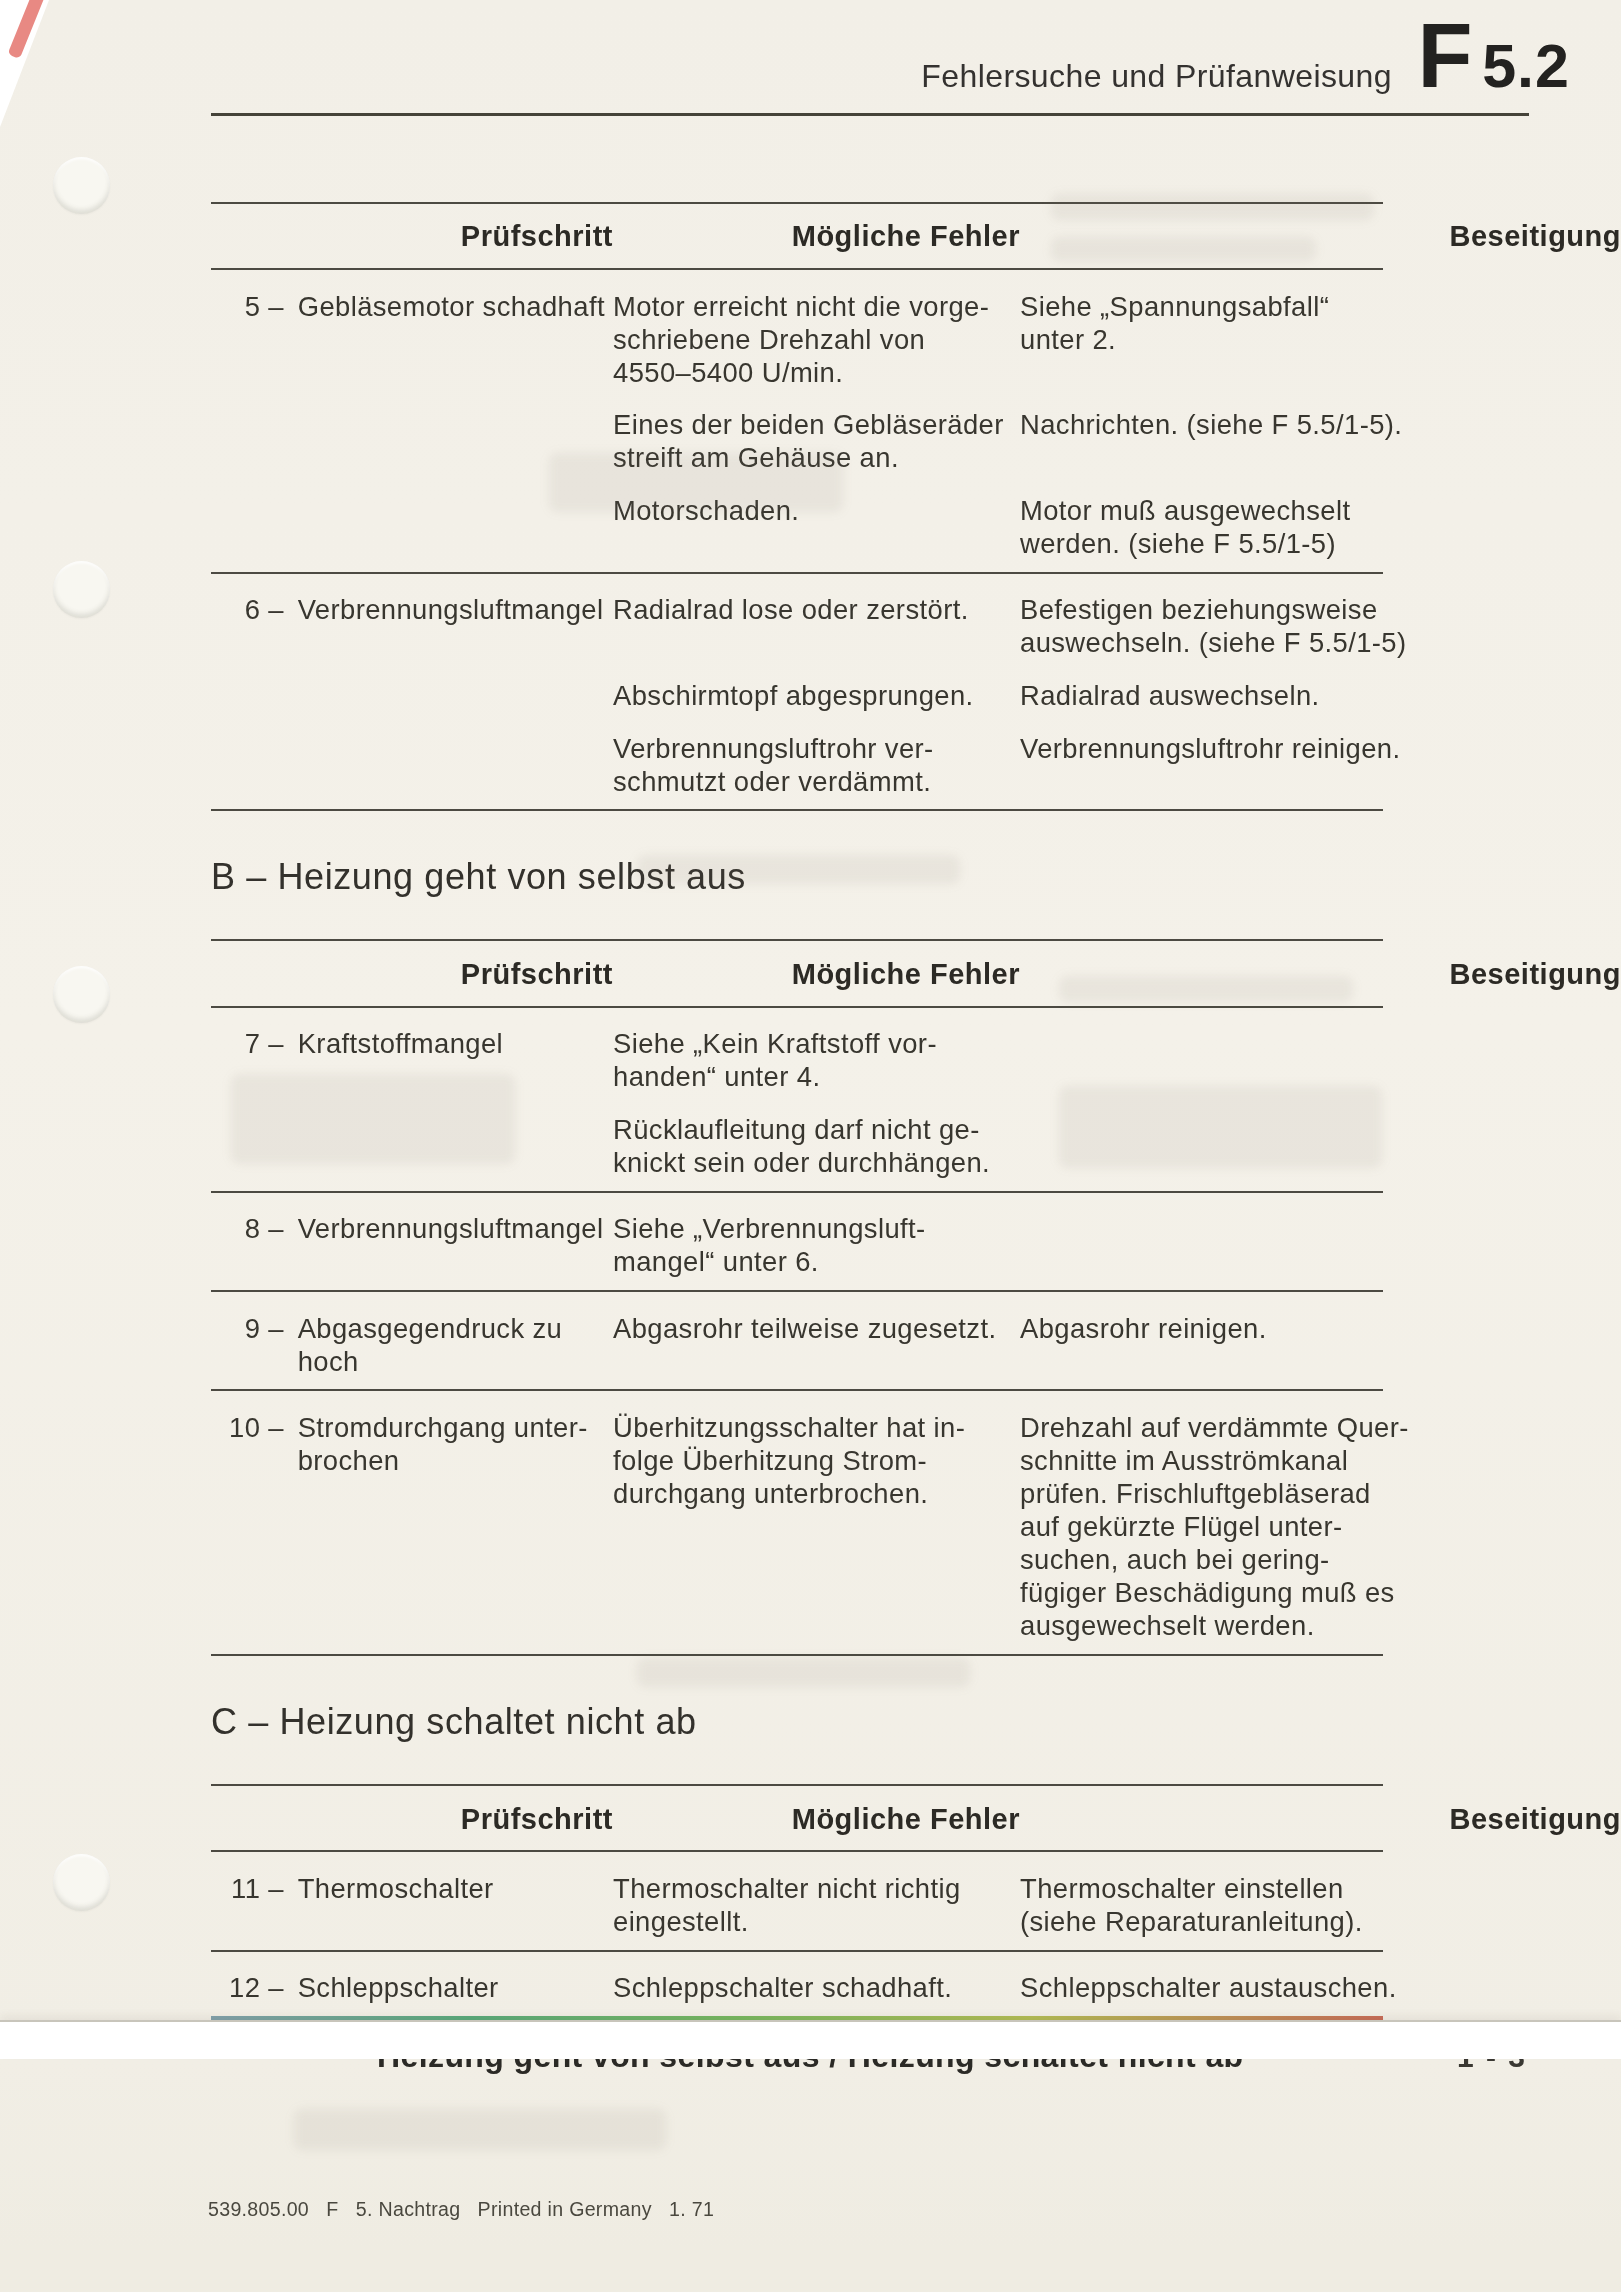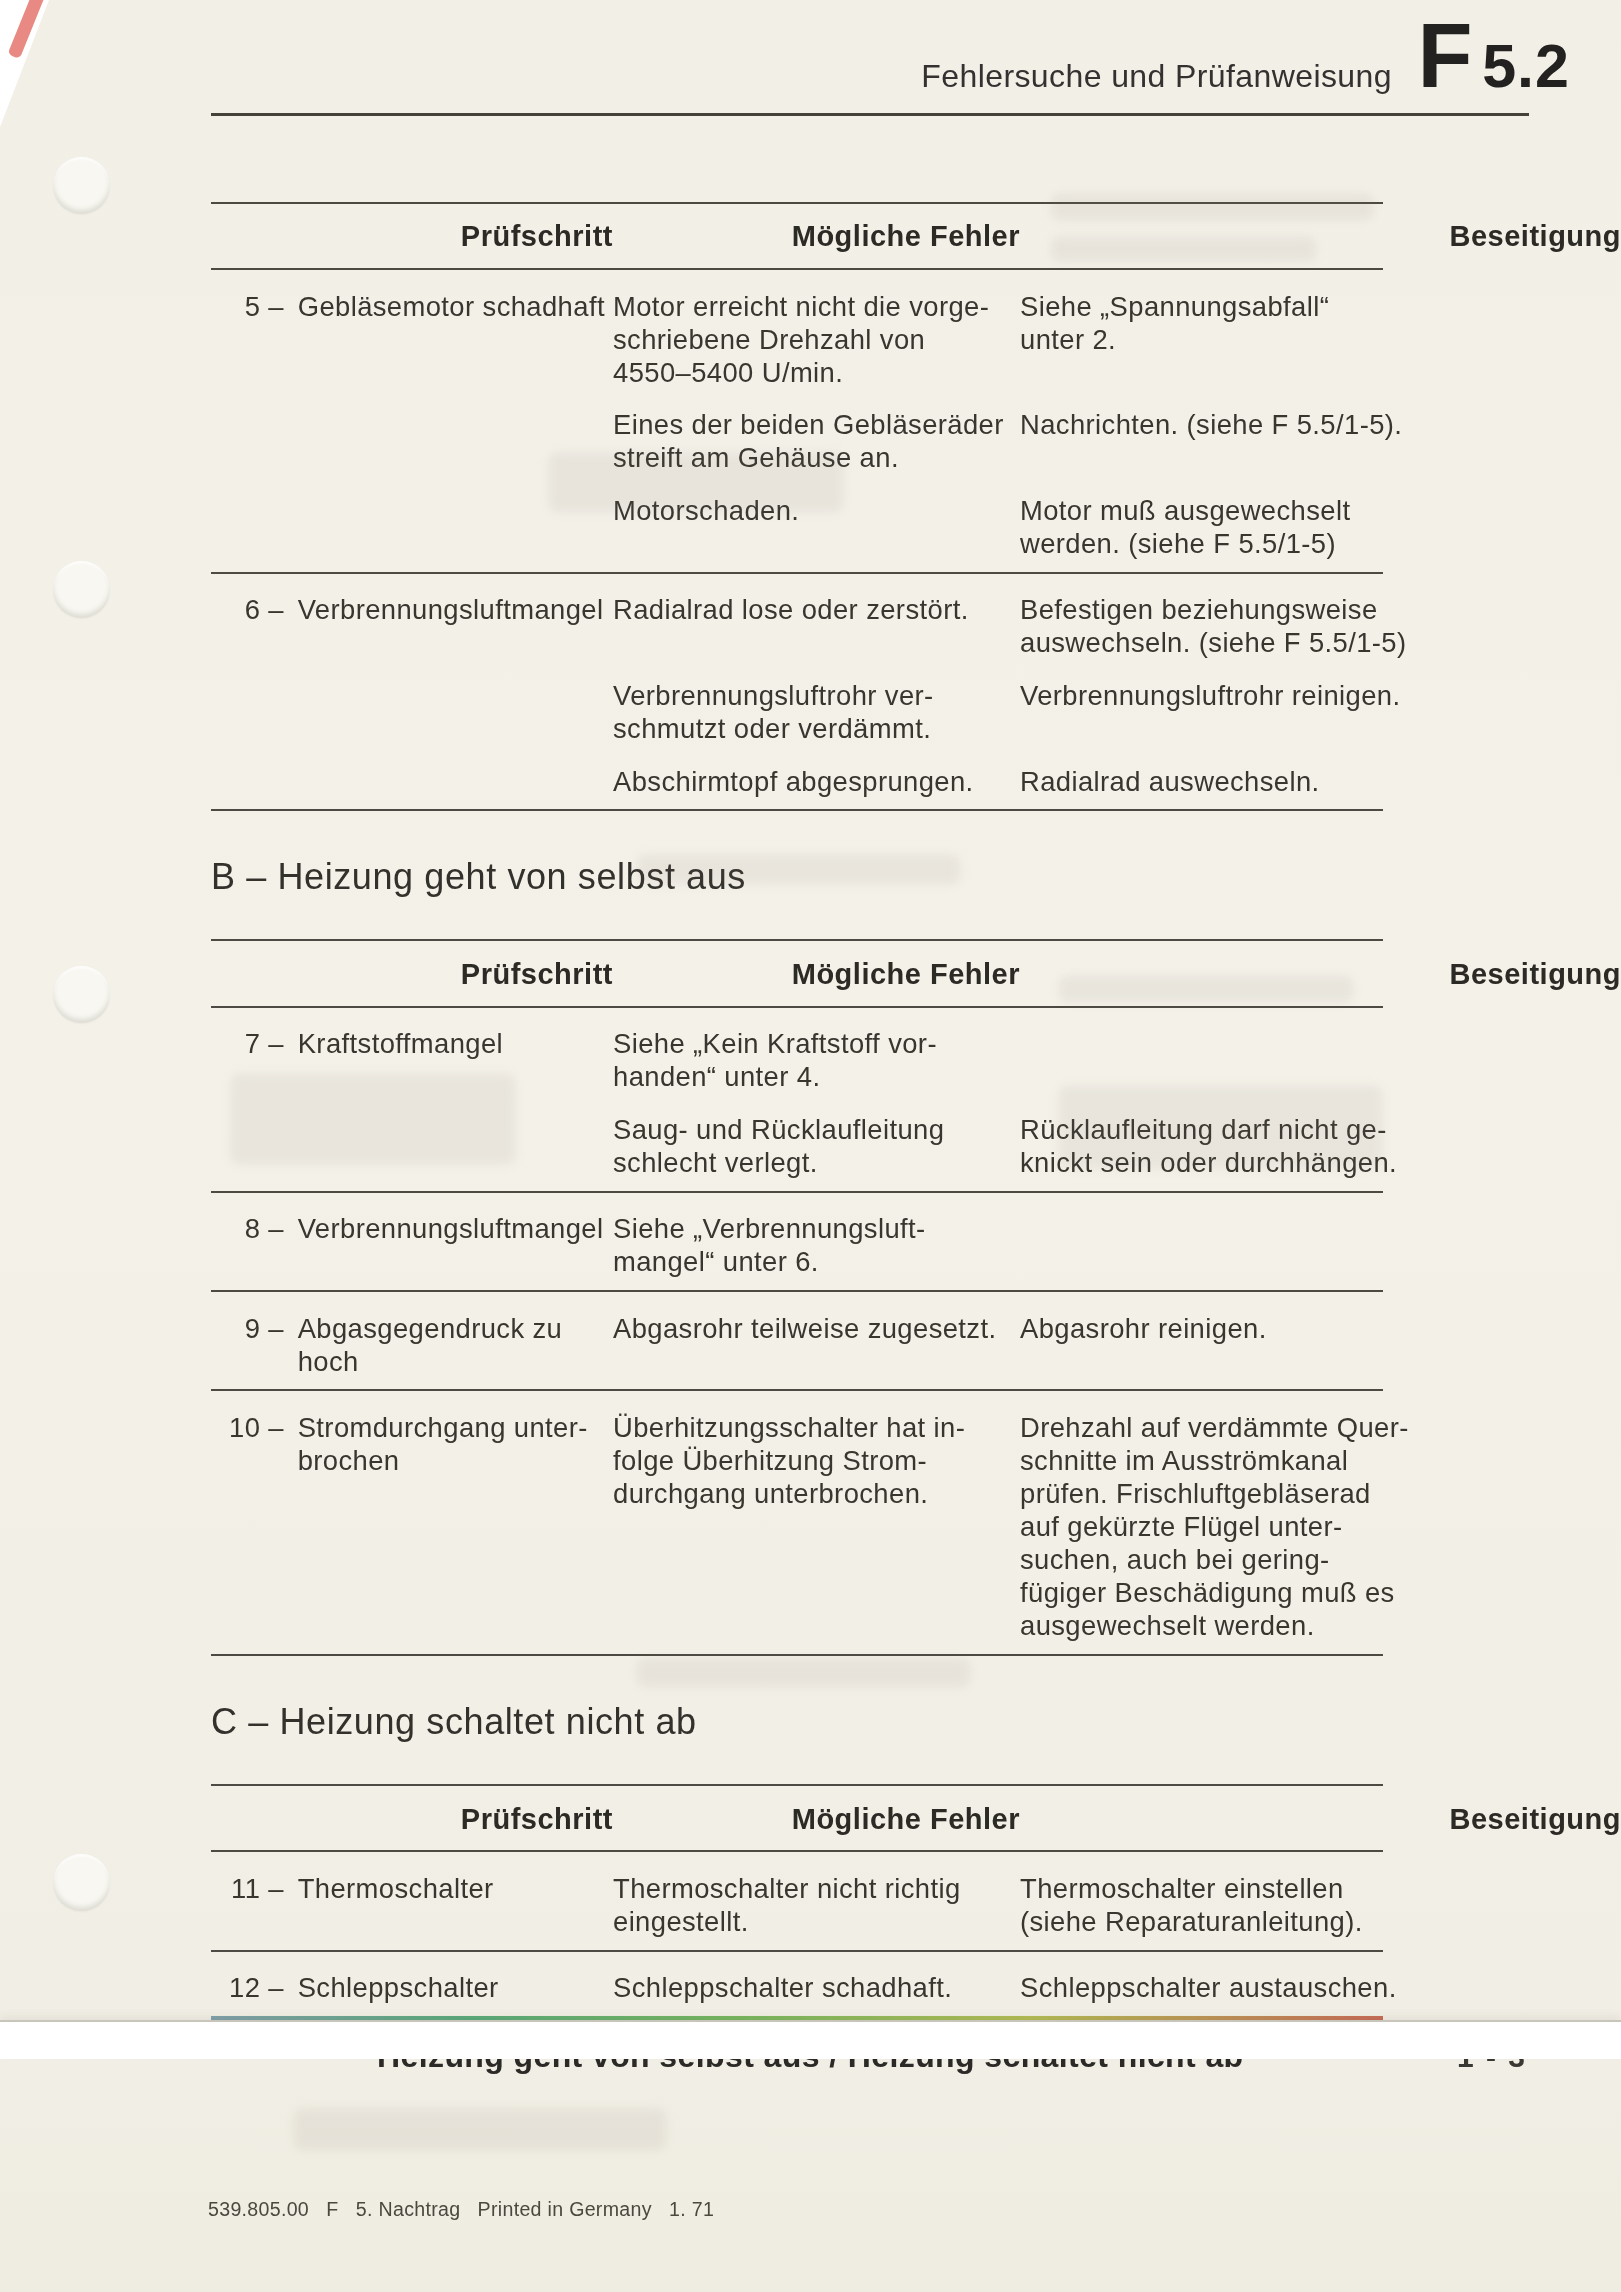--- a/index.html
+++ b/index.html
@@ -131,27 +131,27 @@
         <span class="step-num">6 –</span>
         <span class="step-label">Verbrennungsluftmangel</span>
       </div>
       <div class="items">
         <div class="item">
           <div class="fault">Radialrad lose oder zerstört.</div>
           <div class="remedy">Befestigen beziehungsweise
 auswechseln. (siehe F 5.5/1-5)</div>
         </div>
         <div class="item">
+          <div class="fault">Abschirmtopf abgesprungen.</div>
+          <div class="remedy">Radialrad auswechseln.</div>
+        </div>
+        <div class="item">
           <div class="fault">Verbrennungsluftrohr ver-
 schmutzt oder verdämmt.</div>
           <div class="remedy">Verbrennungsluftrohr reinigen.</div>
-        </div>
-        <div class="item">
-          <div class="fault">Abschirmtopf abgesprungen.</div>
-          <div class="remedy">Radialrad auswechseln.</div>
         </div>
       </div>
     </div>
     <div class="t-rule"></div>
   </div>
 
   <h2 class="section-heading">B – Heizung geht von selbst aus</h2>
 
   <div class="ttable">
     <div class="t-rule"></div>
@@ -167,22 +167,20 @@
         <span class="step-num">7 –</span>
         <span class="step-label">Kraftstoffmangel</span>
       </div>
       <div class="items">
         <div class="item">
           <div class="fault">Siehe „Kein Kraftstoff vor-
 handen“ unter 4.</div>
           <div class="remedy"></div>
         </div>
         <div class="item">
-          <div class="fault">Saug- und Rücklaufleitung
-schlecht verlegt.</div>
           <div class="remedy">Rücklaufleitung darf nicht ge-
 knickt sein oder durchhängen.</div>
         </div>
       </div>
     </div>
     <div class="t-rule"></div>
 
     <div class="t-row">
       <div class="step-cell">
         <span class="step-num">8 –</span>

